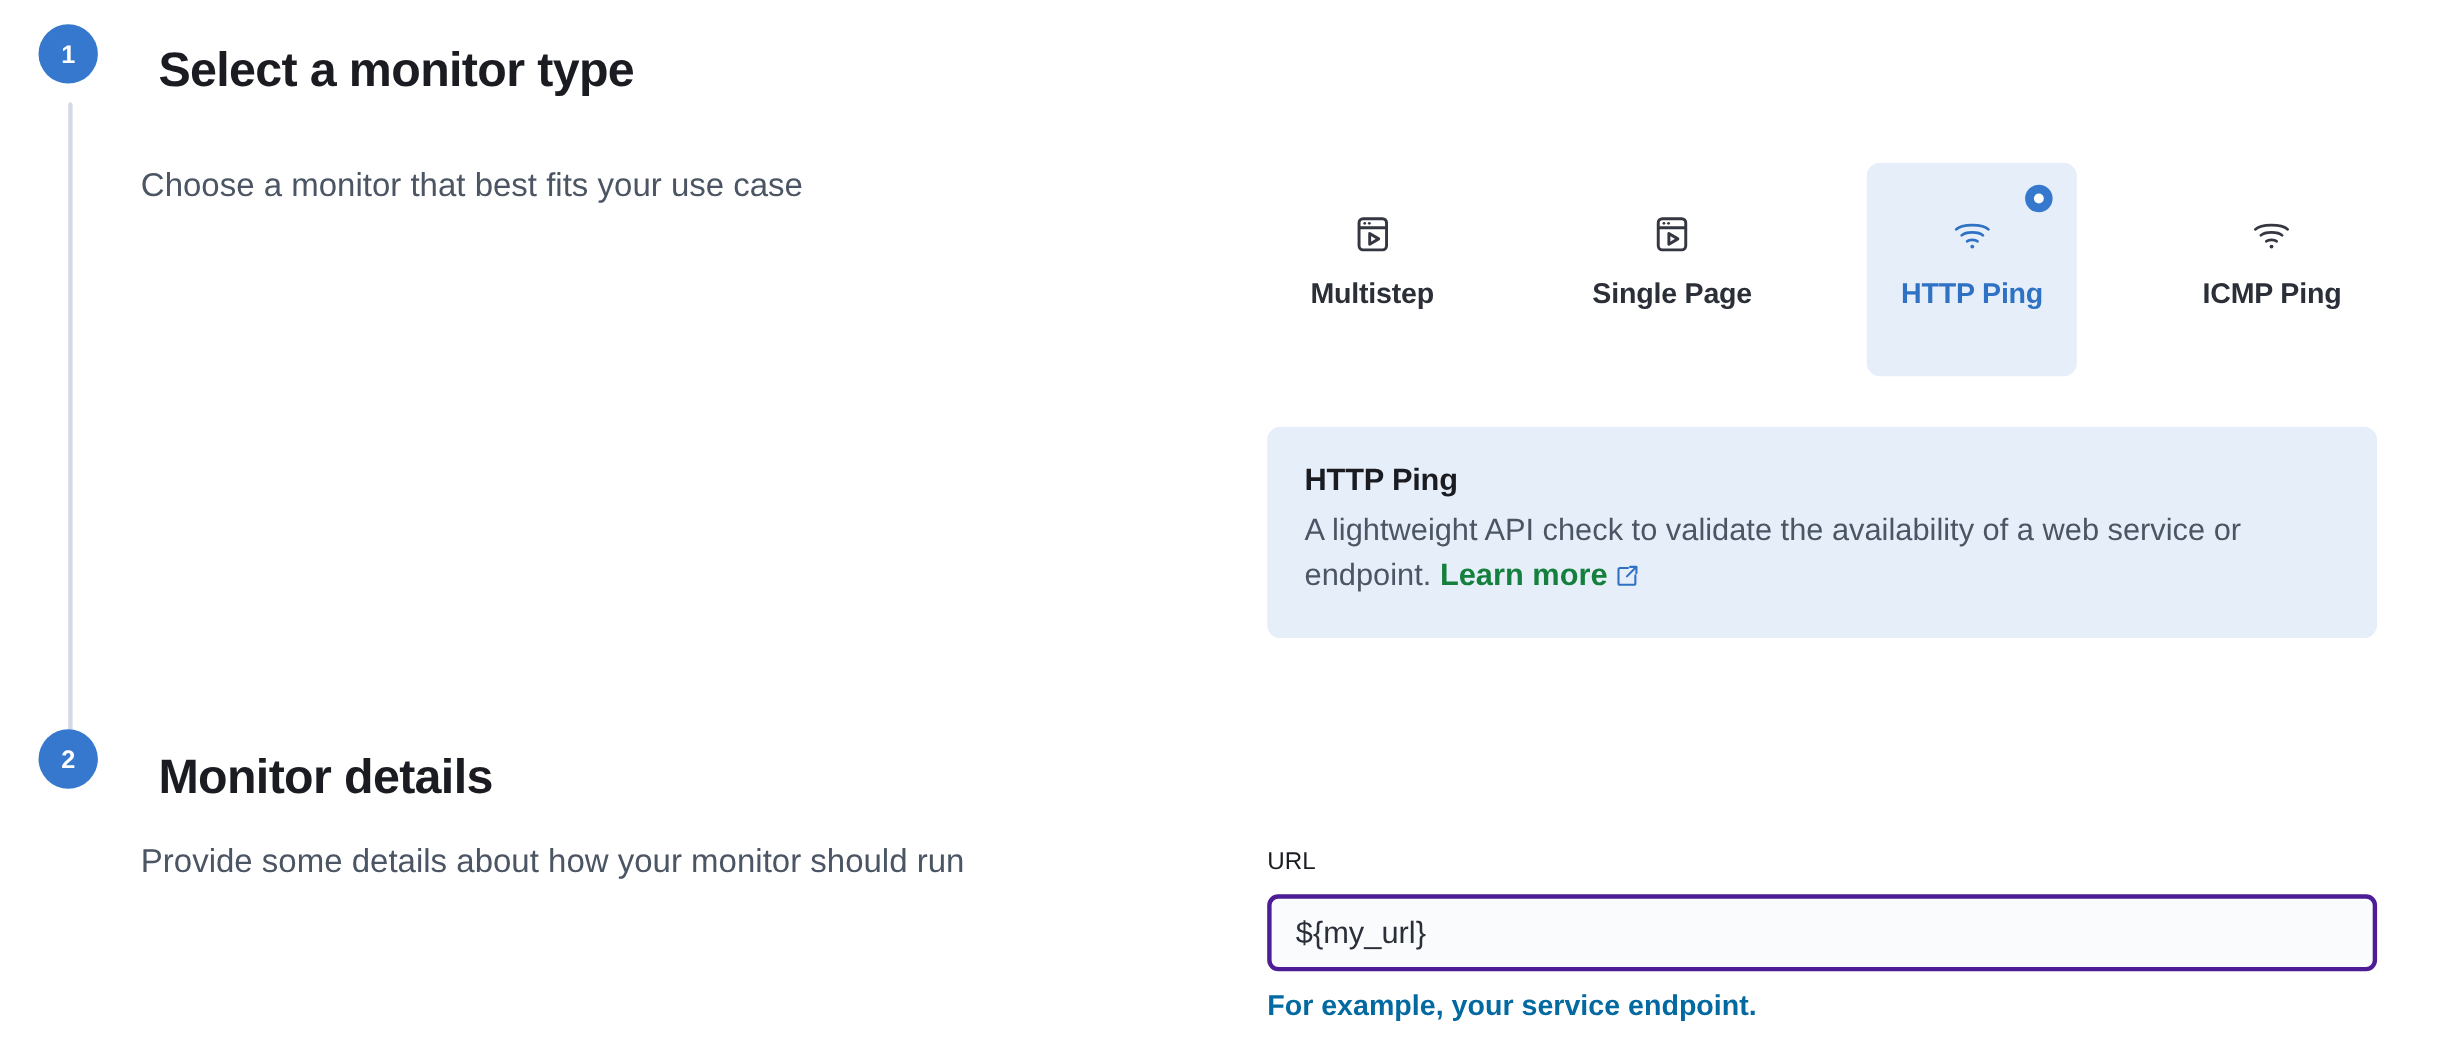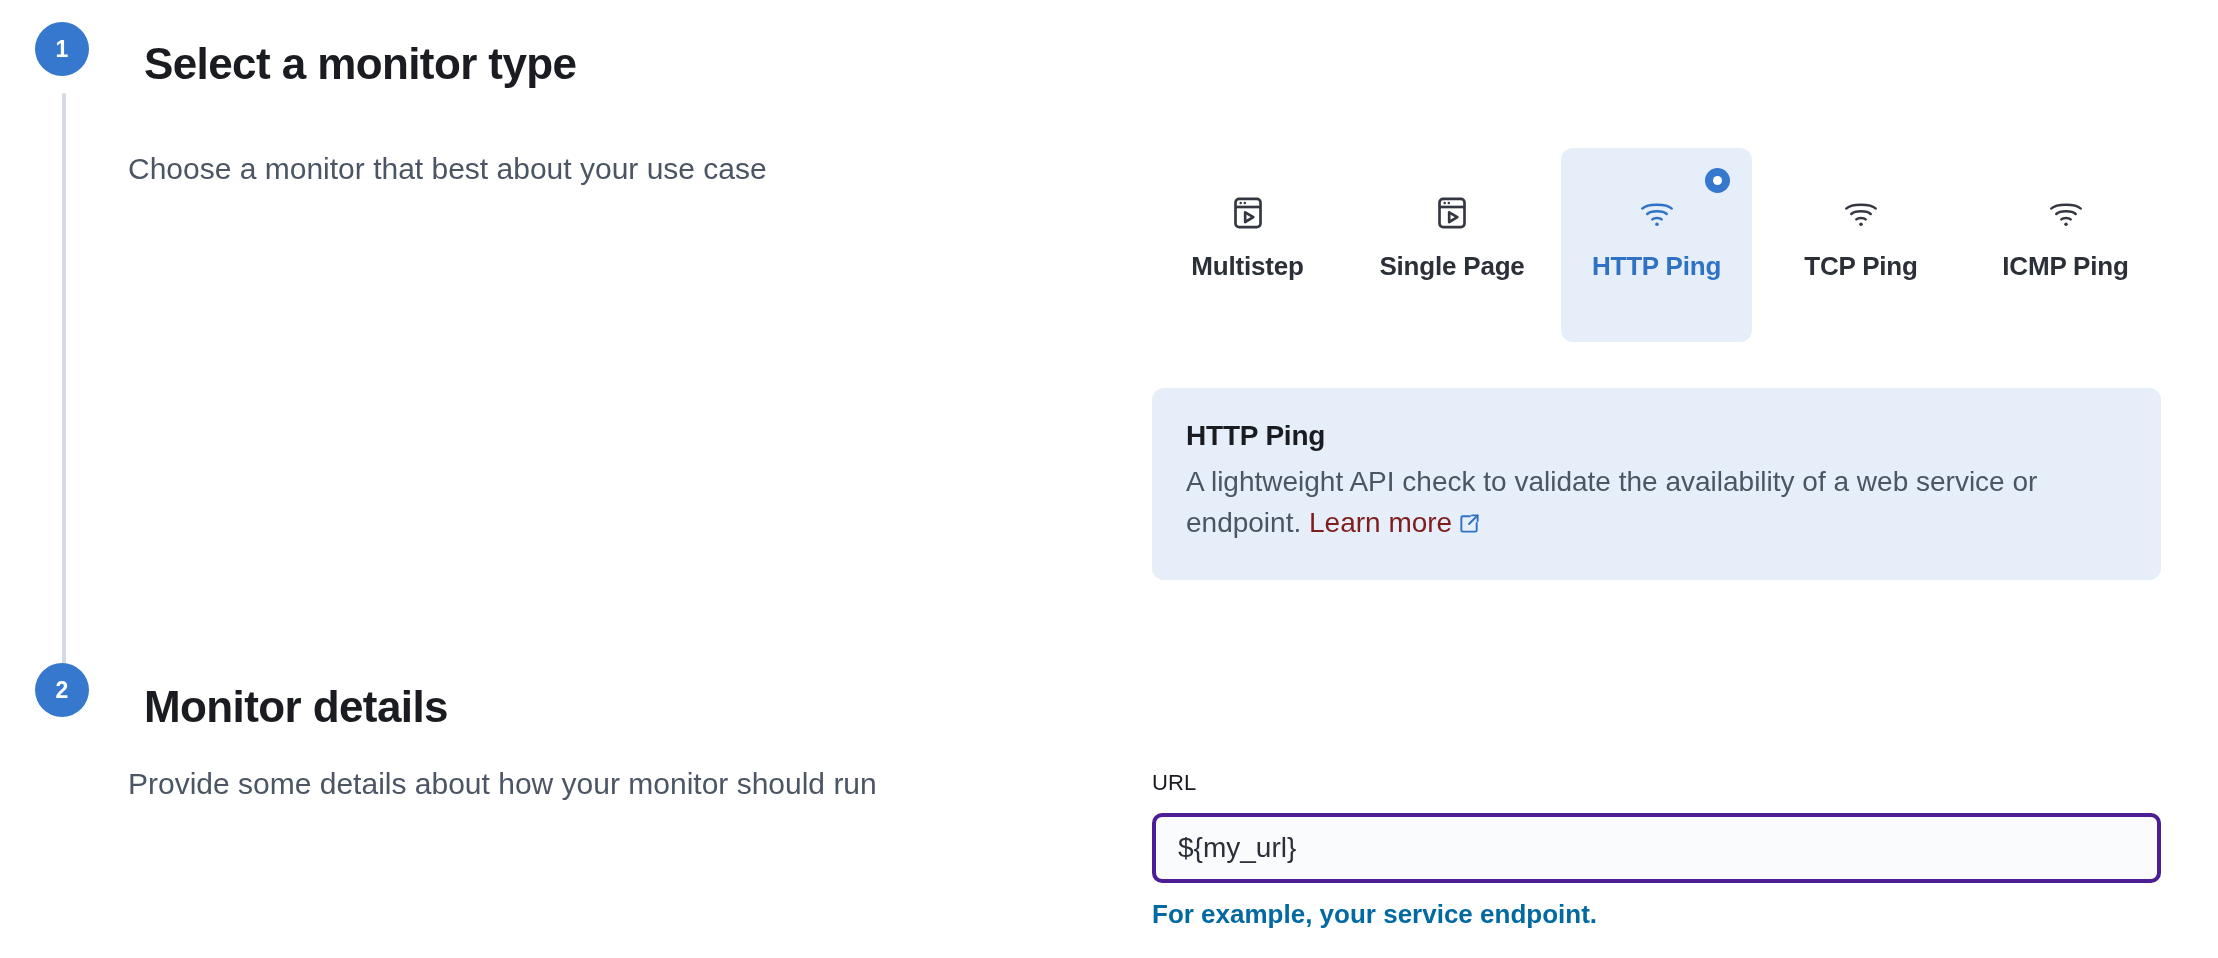--- a/index.html
+++ b/index.html
@@ -175,22 +175,22 @@
     line-height: 1.3;
   }
   .callout-body {
     font-size: 28px;
     line-height: 1.45;
     color: #4b5563;
     margin: 0;
     max-width: 950px;
   }
   .callout-link {
-    color: #7f1d1d;
-    font-weight: 400;
+    color: #15803d;
+    font-weight: 700;
     text-decoration: none;
     cursor: pointer;
     white-space: nowrap;
   }
   .ext-icon {
     width: 23px;
     height: 23px;
     display: inline-block;
     vertical-align: -3px;
     margin-left: 6px;
@@ -230,21 +230,21 @@
 </head>
 <body>
 
 <div id="wizard">
 
   <div class="rail-line seg1"></div>
 
   <div class="step step-1">
     <div class="step-circle">1</div>
     <h1 class="step-title">Select a monitor type</h1>
-    <div class="step-desc">Choose a monitor that best about your use case</div>
+    <div class="step-desc">Choose a monitor that best fits your use case</div>
   </div>
 
   <div class="step step-2">
     <div class="step-circle">2</div>
     <h1 class="step-title">Monitor details</h1>
     <div class="step-desc">Provide some details about how your monitor should run</div>
   </div>
 
   <div class="right-col types">
     <div class="type-grid">
@@ -281,31 +281,20 @@
           <svg viewBox="0 0 24 24" width="40" height="40" fill="none" stroke="currentColor" stroke-width="1.5" stroke-linecap="round">
             <path d="M3.2 9.3 C 6.2 6.2, 17.8 6.2, 20.8 9.3"></path>
             <path d="M6.2 12.6 C 8.4 10.4, 15.6 10.4, 17.8 12.6"></path>
             <path d="M9.2 15.8 C 10.4 14.7, 13.6 14.7, 14.8 15.8"></path>
             <circle cx="12" cy="18.7" r="1.05" fill="currentColor" stroke="none"></circle>
           </svg>
         </span>
         <span class="type-label">HTTP Ping</span>
       </div>
 
-      <div class="type-card">
-        <span class="type-icon">
-          <svg viewBox="0 0 24 24" width="40" height="40" fill="none" stroke="currentColor" stroke-width="1.5" stroke-linecap="round">
-            <path d="M3.2 9.3 C 6.2 6.2, 17.8 6.2, 20.8 9.3"></path>
-            <path d="M6.2 12.6 C 8.4 10.4, 15.6 10.4, 17.8 12.6"></path>
-            <path d="M9.2 15.8 C 10.4 14.7, 13.6 14.7, 14.8 15.8"></path>
-            <circle cx="12" cy="18.7" r="1.05" fill="currentColor" stroke="none"></circle>
-          </svg>
-        </span>
-        <span class="type-label">TCP Ping</span>
-      </div>
 
       <div class="type-card">
         <span class="type-icon">
           <svg viewBox="0 0 24 24" width="40" height="40" fill="none" stroke="currentColor" stroke-width="1.5" stroke-linecap="round">
             <path d="M3.2 9.3 C 6.2 6.2, 17.8 6.2, 20.8 9.3"></path>
             <path d="M6.2 12.6 C 8.4 10.4, 15.6 10.4, 17.8 12.6"></path>
             <path d="M9.2 15.8 C 10.4 14.7, 13.6 14.7, 14.8 15.8"></path>
             <circle cx="12" cy="18.7" r="1.05" fill="currentColor" stroke="none"></circle>
           </svg>
         </span>

